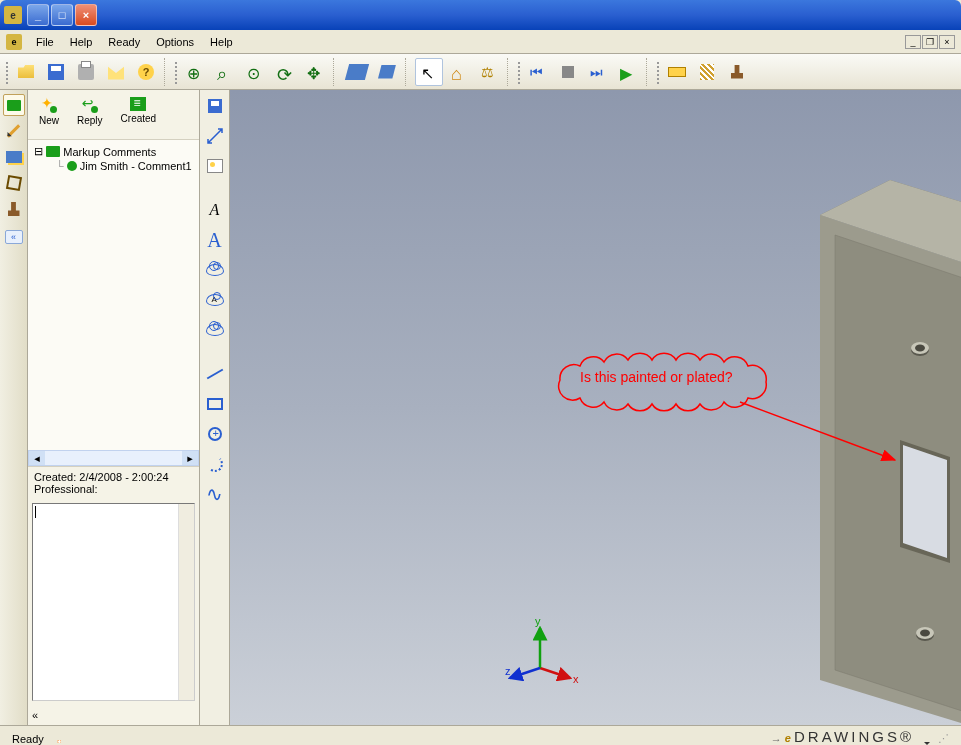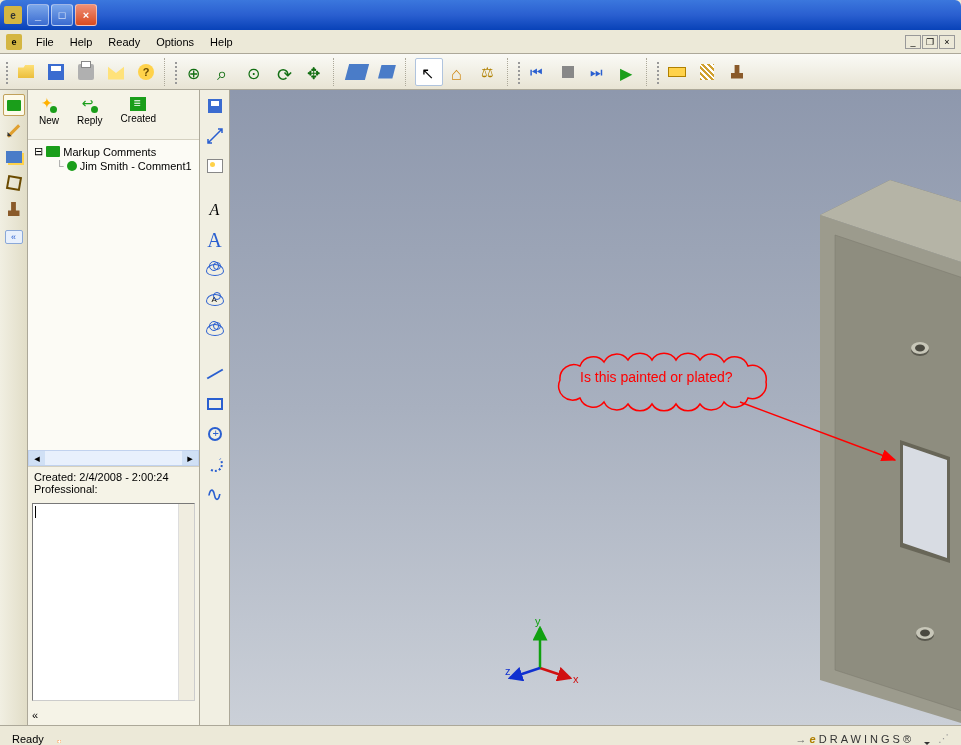--- a/index.html
+++ b/index.html
@@ -45,21 +45,21 @@
 .desc-box .vscroll { position:absolute;right:0;top:0;bottom:0;width:16px;background:#f0ede0;border-left:1px solid #ddd; }
 
 .markupstrip { width:30px; background:#f1efe2; border-right:1px solid #aca899; display:flex;flex-direction:column;align-items:center;padding:4px 0;gap:6px; }
 .markupstrip .mbtn { width:24px;height:24px;display:flex;align-items:center;justify-content:center;cursor:pointer;border:1px solid transparent;border-radius:2px; }
 
 .viewport { flex:1; background: linear-gradient(to bottom, #8e98ad 0%, #a8b0bf 50%, #cbd0d8 100%); position:relative; overflow:hidden; }
 
 .statusbar { height:20px; background:#ece9d8; border-top:1px solid #aca899; display:flex; align-items:flex-end; padding:0 6px; font-size:10px; }
 .statusbar .cell { padding:0 6px; }
 .statusbar .spacer { flex:1; }
-.statusbar .brand { font-family: Arial; letter-spacing: 3px; font-size:11px; color:#333; }
+.statusbar .brand { font-family: Arial; letter-spacing: 3px; font-size:15px; color:#333; }
 
 
 .ico { width:16px;height:16px;display:inline-block; }
 .ico-folder { background: linear-gradient(to bottom,#ffe27a,#e8b933); clip-path: polygon(0 25%, 35% 25%, 45% 10%, 100% 10%, 100% 90%, 0 90%); }
 .ico-save { background:#3a6bd0; position:relative; }
 .ico-save::after{content:'';position:absolute;top:2px;left:3px;right:3px;height:5px;background:#fff;}
 .ico-print { background:#b0b0b0;border-radius:2px;position:relative; }
 .ico-print::before{content:'';position:absolute;top:-3px;left:3px;right:3px;height:5px;background:#fff;border:1px solid #888;}
 .ico-mail { background:#ffe27a;clip-path:polygon(0 20%,50% 60%,100% 20%,100% 100%,0 100%); }
 .ico-help { width:16px;height:16px;border-radius:50%;background:#ffd24a;display:flex;align-items:center;justify-content:center;font-weight:bold;color:#6a4a00; }

